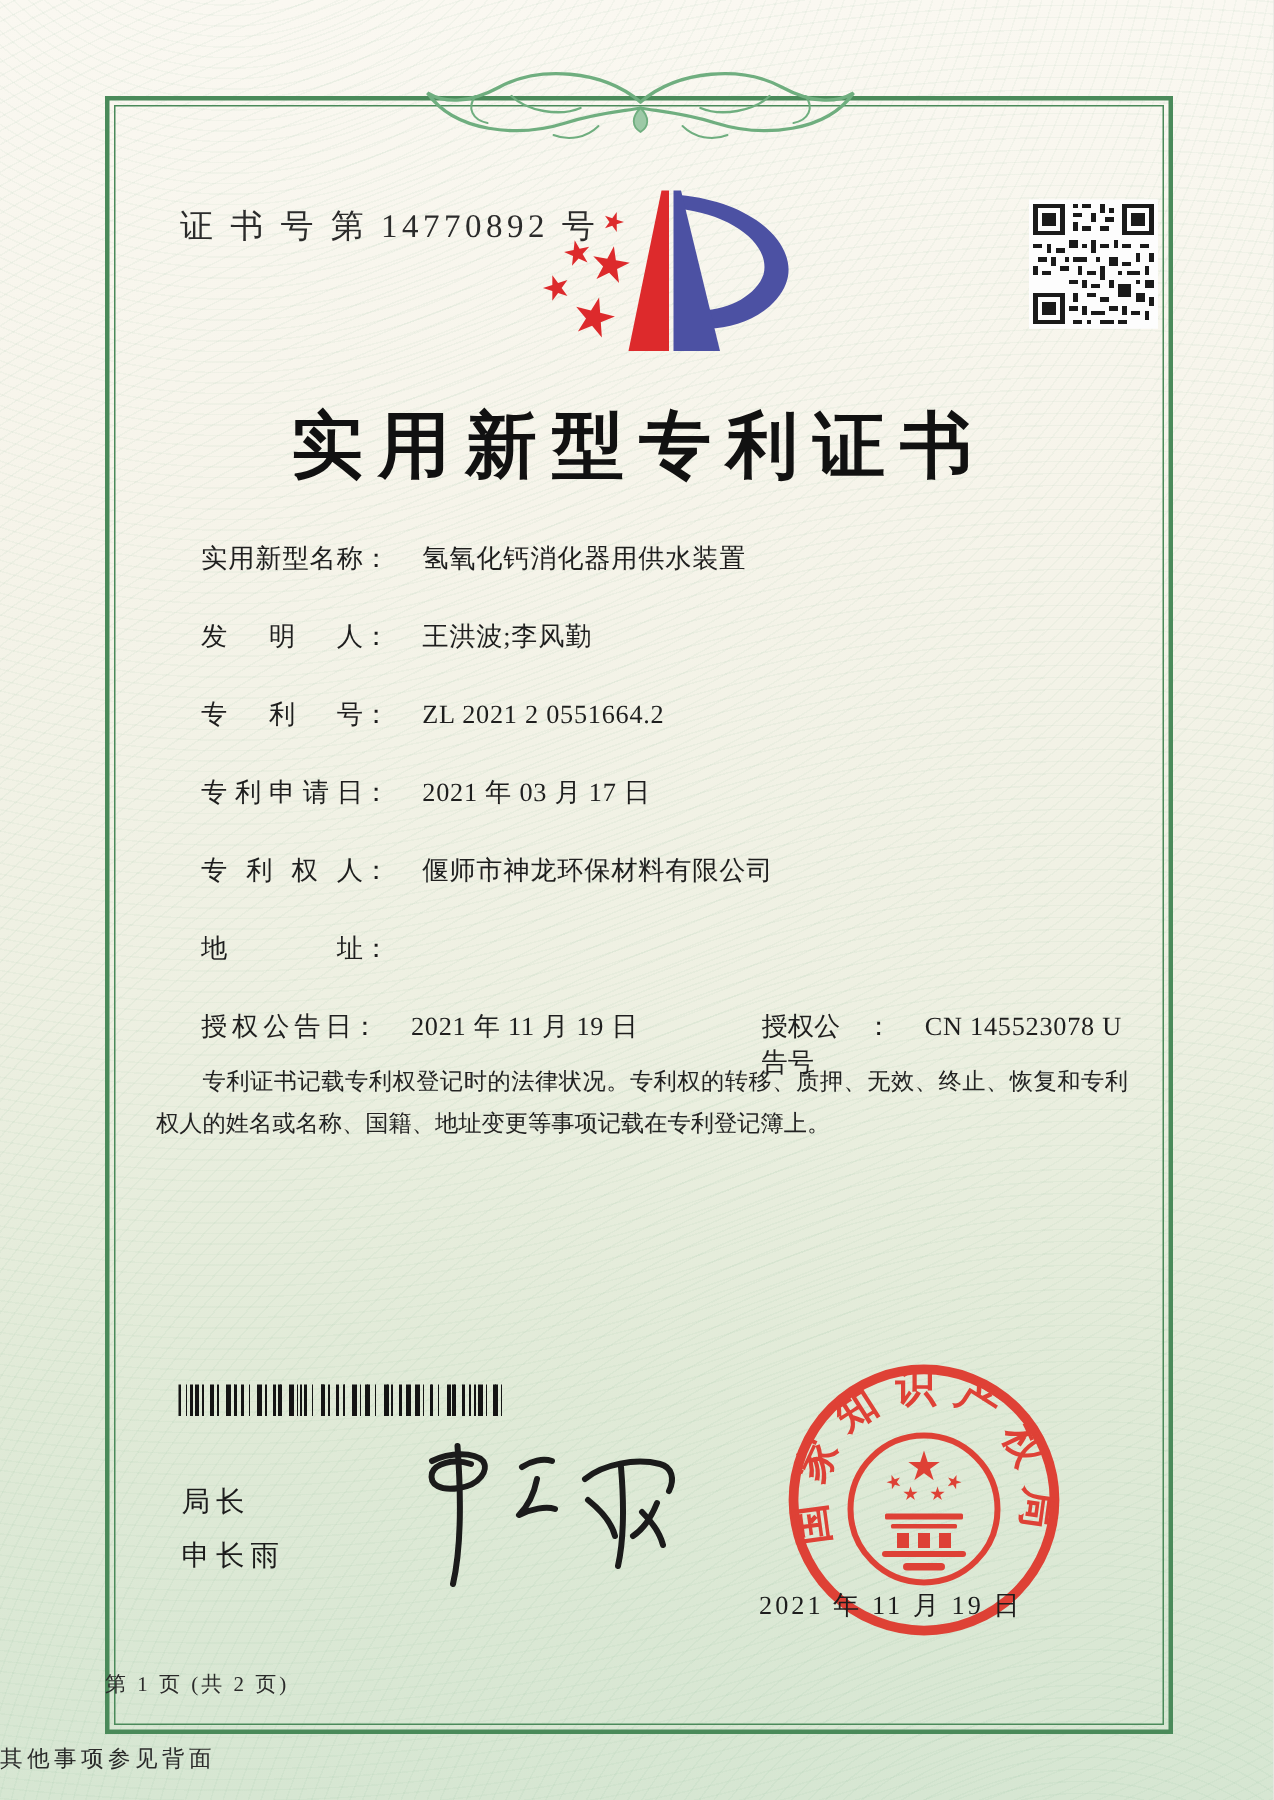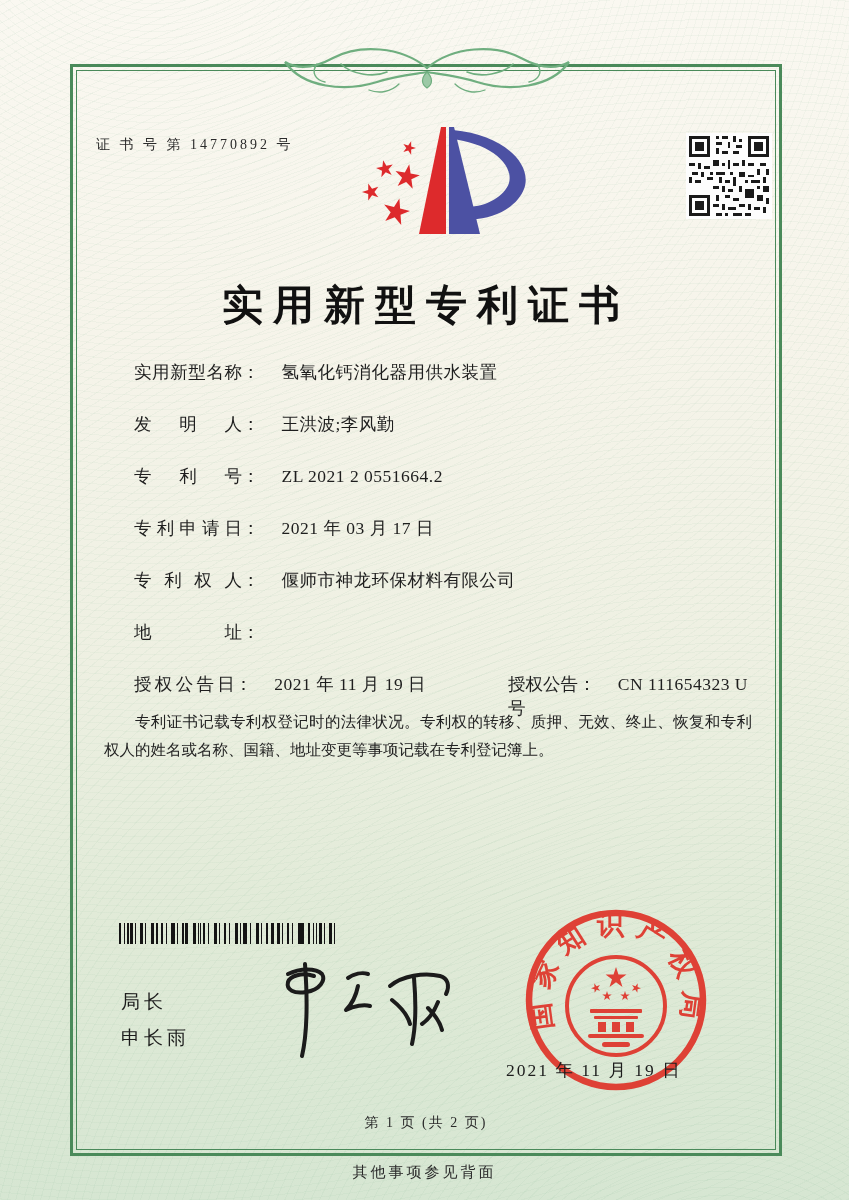--- a/index.html
+++ b/index.html
@@ -15,27 +15,27 @@
   .frame{
     position:absolute;left:70px;top:64px;width:706px;height:1086px;
     border:3px solid #4a8a5a;
   }
   .frame::after{
     content:"";position:absolute;left:3px;top:3px;right:3px;bottom:3px;
     border:1px solid #4a8a5a;
   }
   .flourish{position:absolute;left:281px;top:38px;width:292px;height:74px;}
   .cert-no{
-    position:absolute;left:96px;top:136px;font-size:14px;letter-spacing:3px;color:#2b2b2b;
+    position:absolute;left:120px;top:136px;font-size:22px;letter-spacing:3px;color:#2b2b2b;
   }
   .logo{position:absolute;left:352px;top:122px;width:192px;height:118px;}
   .qr{position:absolute;left:686px;top:133px;width:86px;height:86px;background:#fdfdfd;}
   .title{
-    position:absolute;left:70px;top:278px;width:712px;text-align:center;
-    font-size:41px;font-weight:bold;letter-spacing:10px;color:#111;
+    position:absolute;left:70px;top:265px;width:712px;text-align:center;
+    font-size:48px;font-weight:bold;letter-spacing:10px;color:#111;
   }
   .fields{position:absolute;left:118px;top:360px;width:630px;}
   .row{display:flex;align-items:baseline;height:22px;margin-bottom:30px;font-size:17.5px;color:#1e1e1e;}
   .row-label{display:inline-block;width:108px;text-align:justify;text-align-last:justify;margin-left:16px;}
   .row-colon{display:inline-block;margin-right:10px;}
   .row-value{letter-spacing:.5px;white-space:nowrap;margin-left:12px;}
   .grant-right{display:flex;align-items:baseline;margin-left:82px;justify-content:flex-end;}
   .body-text{
     position:absolute;left:104px;top:708px;width:648px;
     font-size:15.5px;line-height:27.5px;text-align:justify;color:#222;
@@ -46,22 +46,22 @@
     background:
       repeating-linear-gradient(90deg,#141414 0 2px,rgba(0,0,0,0) 2px 5px,#141414 5px 6px,rgba(0,0,0,0) 6px 11px,#141414 11px 14px,rgba(0,0,0,0) 14px 16px,#141414 16px 17px,rgba(0,0,0,0) 17px 21px),
       repeating-linear-gradient(90deg,rgba(0,0,0,0) 0 8px,#141414 8px 10px,rgba(0,0,0,0) 10px 23px,#141414 23px 24px,rgba(0,0,0,0) 24px 29px);
   }
   .signer{position:absolute;left:121px;top:984px;font-size:19px;line-height:36px;letter-spacing:4px;color:#1c1c1c;}
   .signature{position:absolute;left:242px;top:952px;width:225px;height:115px;}
   .seal{position:absolute;left:522px;top:906px;width:188px;height:188px;opacity:.93;}
   .seal-date{
     position:absolute;left:506px;top:1058px;font-size:17.5px;letter-spacing:2px;color:#1d1d1d;z-index:5;
   }
-  .page-info{position:absolute;left:70px;top:1114px;width:712px;text-align:center;font-size:14px;letter-spacing:2px;color:#2a2a2a;}
-  .back-note{position:absolute;left:0;top:1163px;width:849px;text-align:center;font-size:15px;letter-spacing:3px;color:#2a2a2a;}
+  .page-info{position:absolute;left:70px;top:1114px;width:712px;font-size:14px;letter-spacing:2px;color:#2a2a2a;}
+  .back-note{position:absolute;left:0;top:1163px;width:849px;text-align:left;font-size:15px;letter-spacing:3px;color:#2a2a2a;}
 </style>
 </head>
 <body>
 
 <div class="page">
 
   <div class="frame"></div>
 
   <svg class="flourish" viewBox="0 0 292 74">
     <g fill="none" stroke="#6fae7f" stroke-width="2.2" stroke-linecap="round">
@@ -203,21 +203,21 @@
       <span class="row-label">地址</span>
         <span class="row-colon">：</span>
     </div>
     <div class="row">
       <span class="row-label">授权公告日</span>
         <span class="row-colon">：</span>
       <span class="row-value">2021 年 11 月 19 日</span>
       <span class="grant-right">
         <span>授权公告号</span>
           <span class="row-colon">：</span>
-        <span class="row-value">CN 111654323 U</span>
+        <span class="row-value">CN 145523078 U</span>
       </span>
     </div>
   </div>
 
   <div class="body-text">
     <p>专利证书记载专利权登记时的法律状况。专利权的转移、质押、无效、终止、恢复和专利权人的姓名或名称、国籍、地址变更等事项记载在专利登记簿上。</p>
   </div>
 
   <div class="barcode"></div>
 

